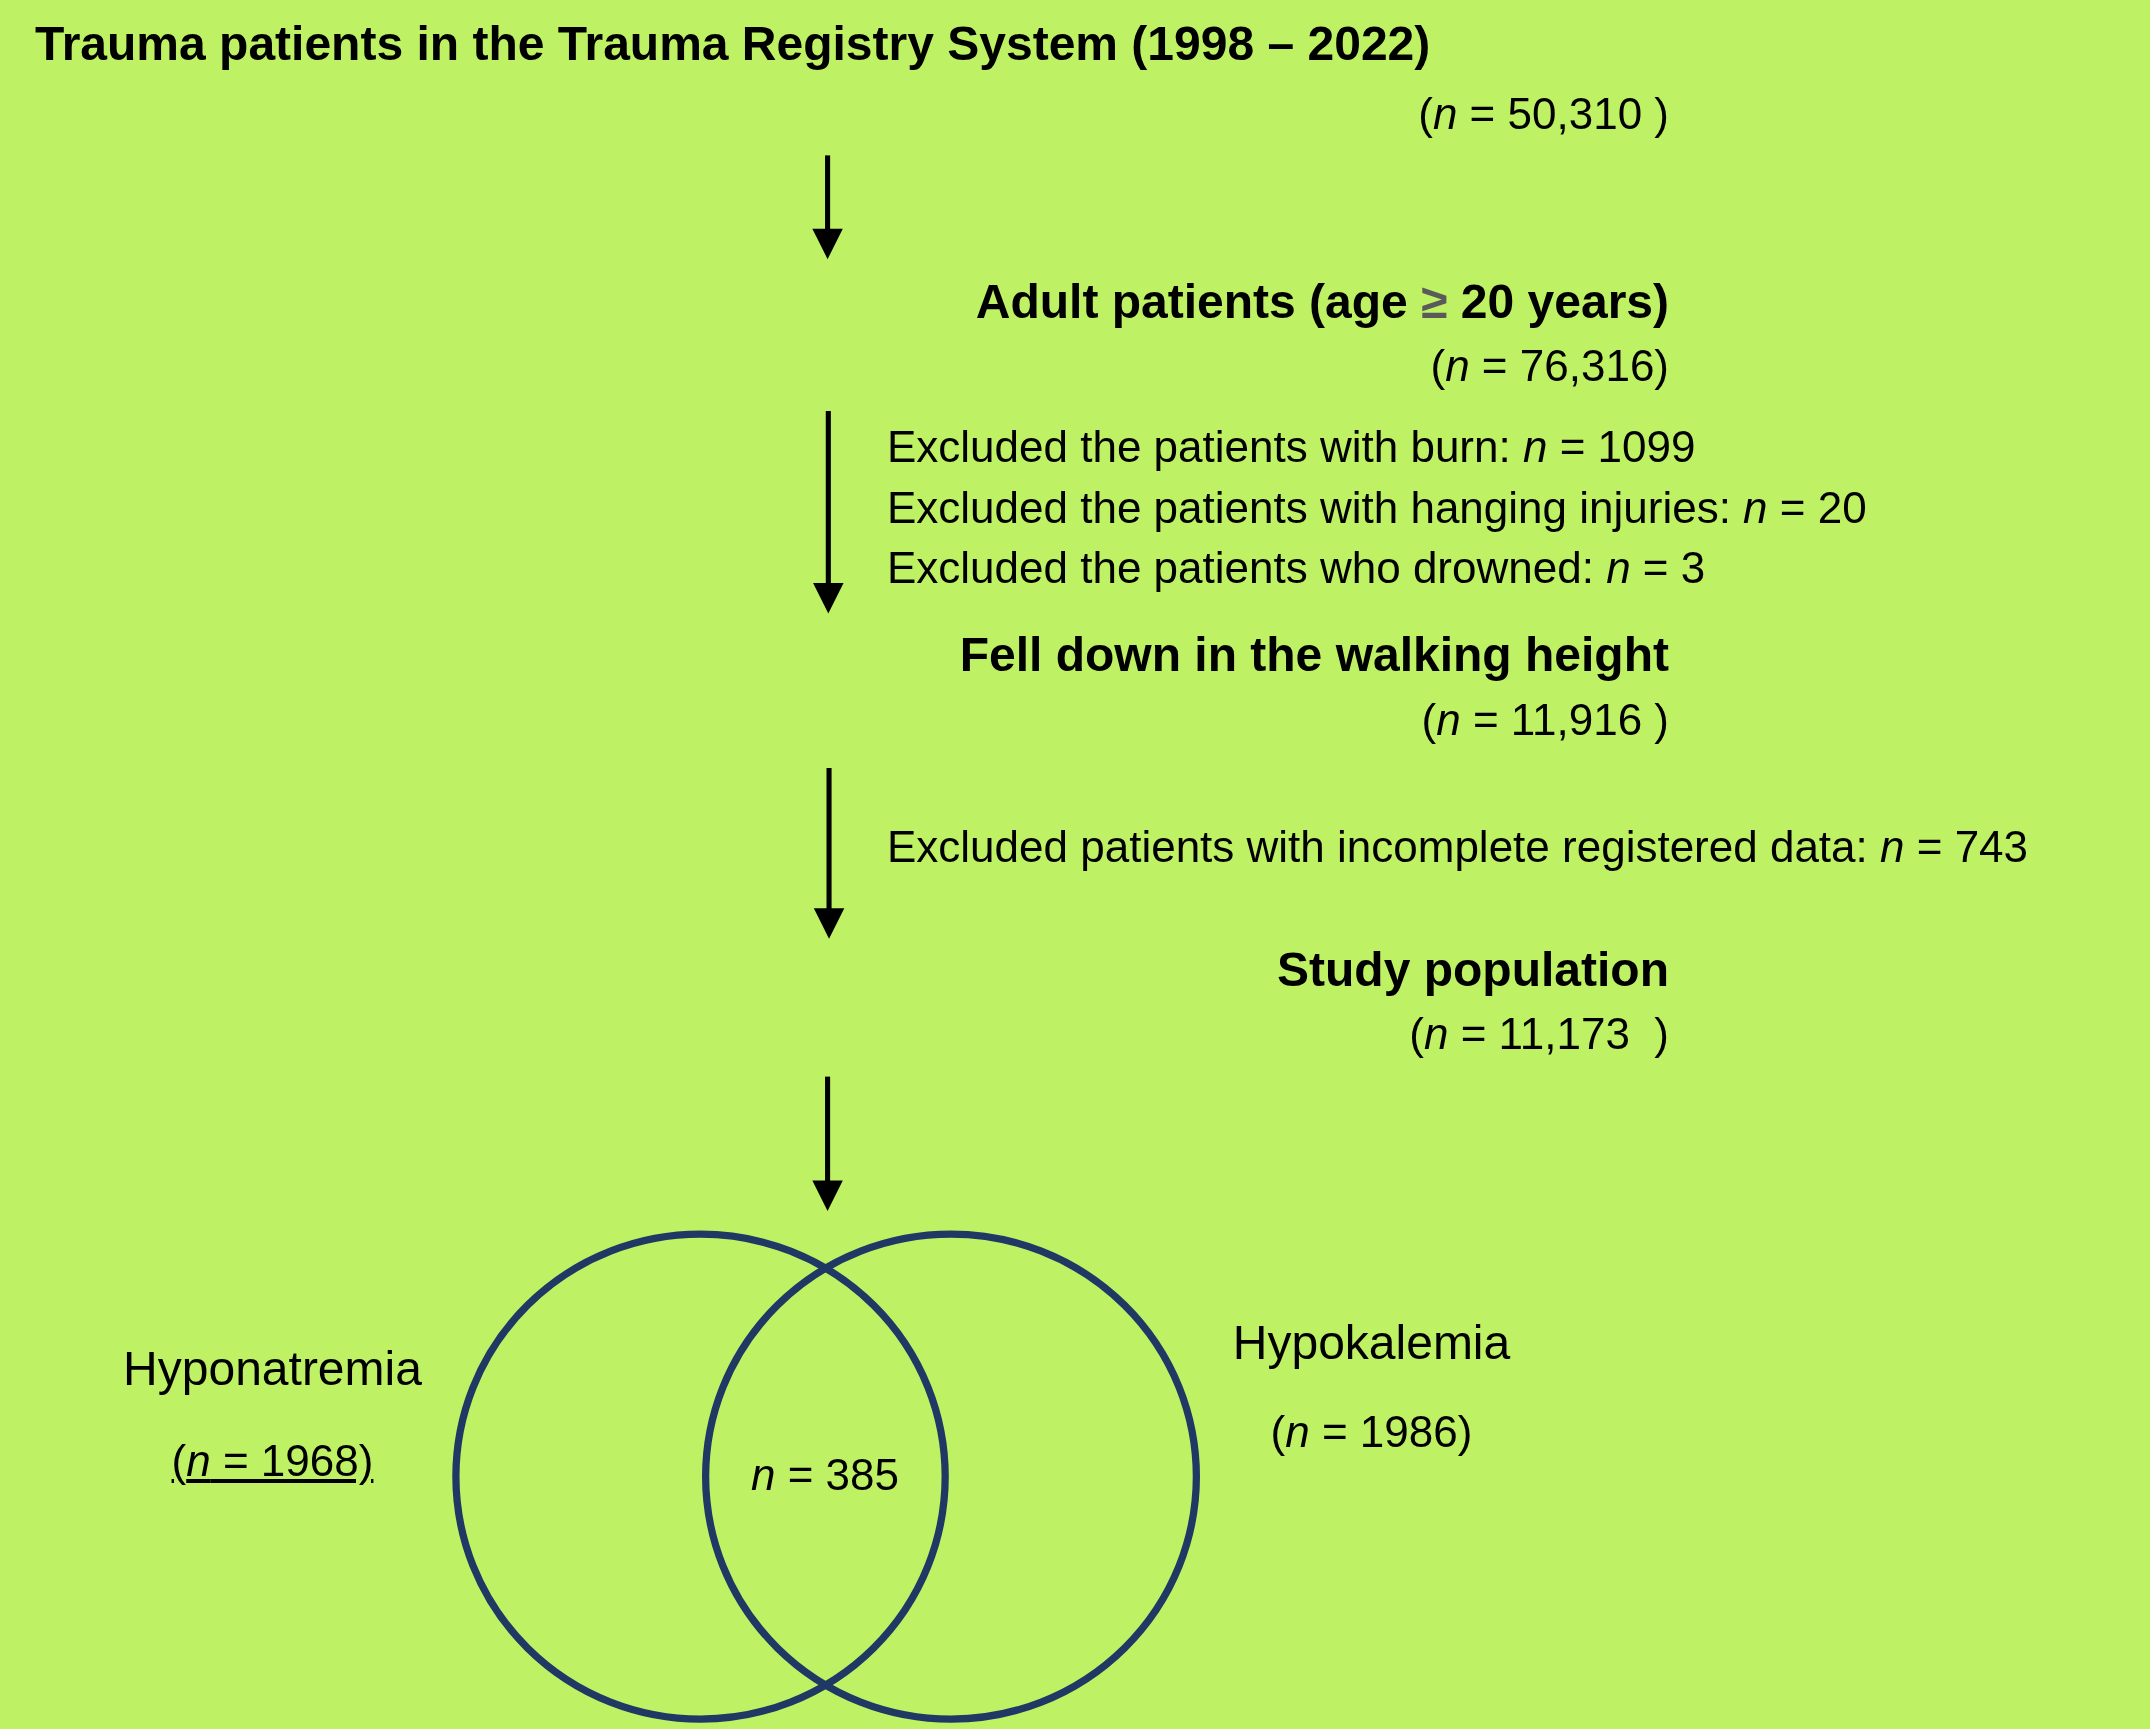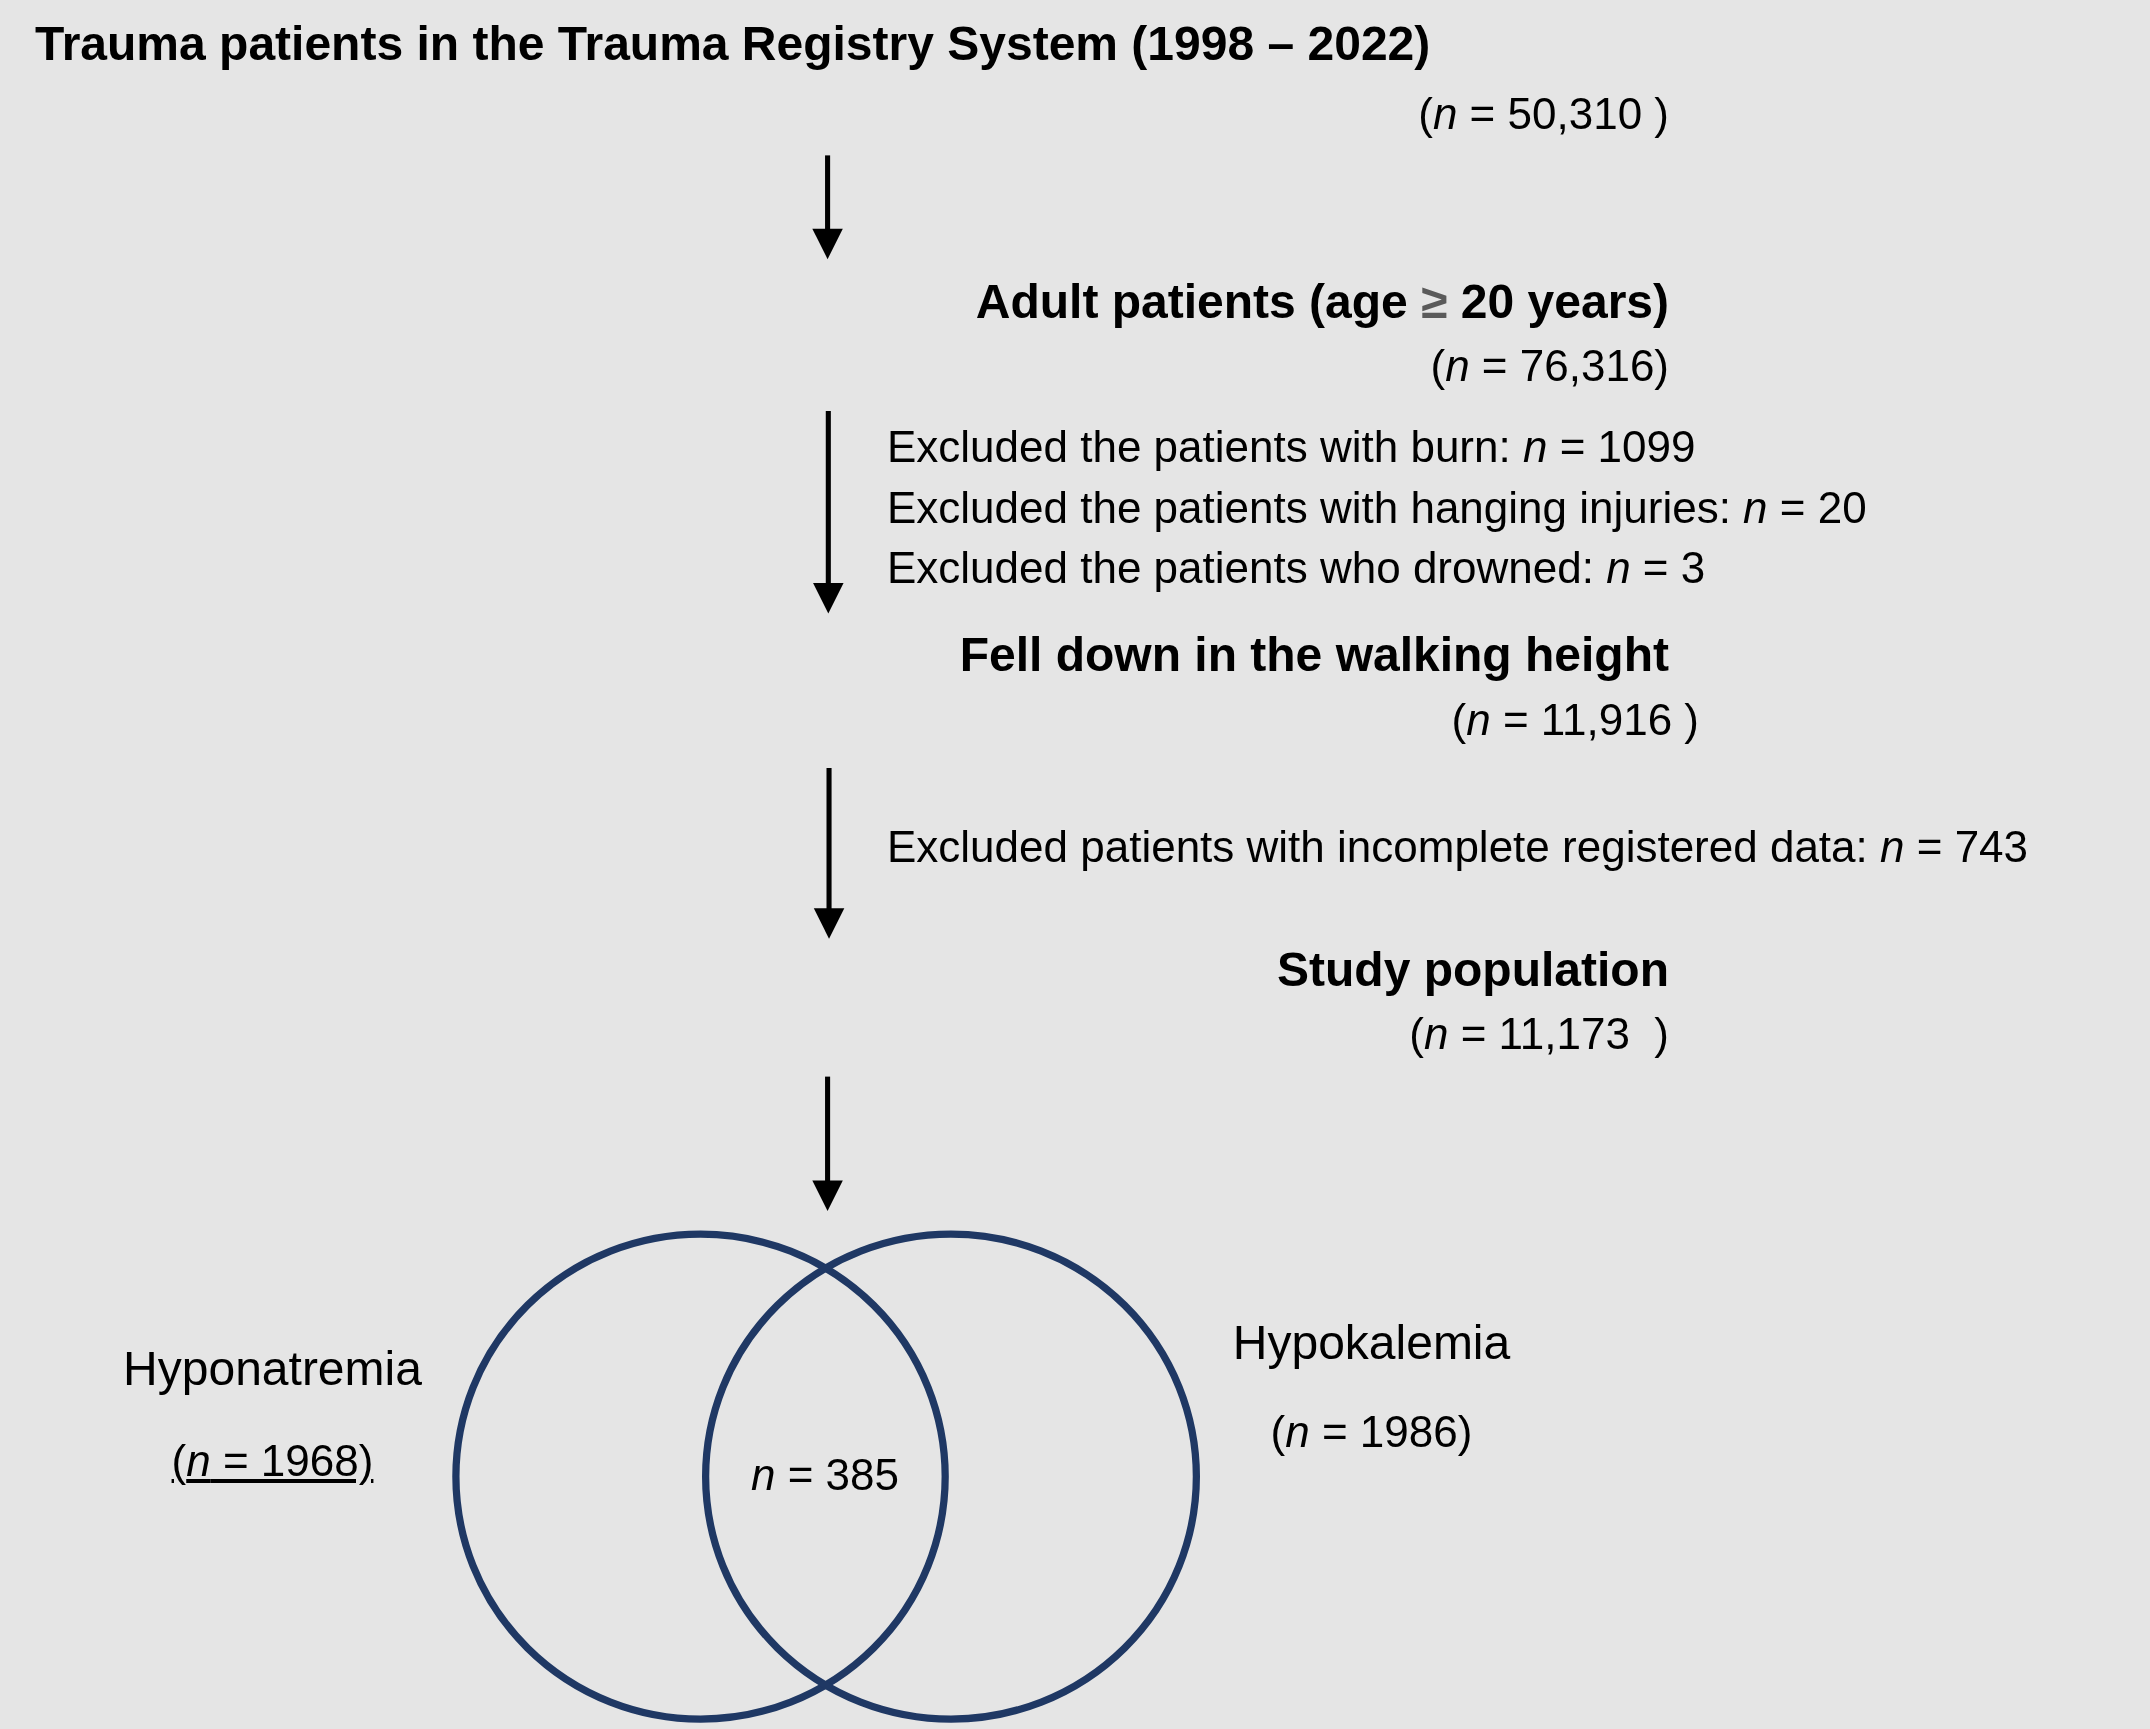--- a/index.html
+++ b/index.html
@@ -1,20 +1,20 @@
 <!DOCTYPE html>
 <html style="font-size:11.6px"><head>
 <meta charset="utf-8">
 <style>
   html, body { margin: 0; padding: 0; background: #ffffff; }
   .page {
     position: relative;
     width: 2151px;
     height: 1730px;
-    background: #e5e5e5;
+    background: #bef264;
     font-family: "Liberation Sans", sans-serif;
     color: #000000;
     overflow: hidden;
   }
   .abs { position: absolute; line-height: 1.15; white-space: pre; }
   .ctr { left: 0; width: 1669px; text-align: right; }
   .h  { font-size: 48px; font-weight: bold; }
   .sub { font-size: 44px; }
   .excl { font-size: 44px; }
   .it { font-style: italic; }
@@ -55,21 +55,21 @@
   <div class="abs ctr sub" style="top:341px;"><span>(</span><span class="it">n</span><span> = 76,316)</span></div>
 
   <div class="abs excl" style="left:887px; top:422px;"><span>Excluded the patients with burn: </span><span class="it">n</span><span> = 1099</span></div>
 
   <div class="abs excl" style="left:887px; top:483px;"><span>Excluded the patients with hanging injuries: </span><span class="it">n</span><span> = 20</span></div>
 
   <div class="abs excl" style="left:887px; top:543px;"><span>Excluded the patients who drowned: </span><span class="it">n</span><span> = 3</span></div>
 
   <div class="abs ctr h" style="top:627px;">Fell down in the walking height</div>
 
-  <div class="abs ctr sub" style="top:695px;margin-left:30px;"><span>(</span><span class="it">n</span><span> = 11,916 )</span></div>
+  <div class="abs ctr sub" style="top:695px;"><span>(</span><span class="it">n</span><span> = 11,916 )</span></div>
 
   <div class="abs excl" style="left:887px; top:822px;"><span>Excluded patients with incomplete registered data: </span><span class="it">n</span><span> = 743</span></div>
 
   <div class="abs ctr h" style="top:942px;">Study population</div>
 
   <div class="abs ctr sub" style="top:1009px;"><span>(</span><span class="it">n</span><span> = 11,173  )</span></div>
 
   <div class="abs venn-label" style="left:51px; top:1341px; width:443px; text-align:center;">Hyponatremia</div>
 
   <div class="abs venn-n" style="left:51px; top:1436px; width:443px; text-align:center;text-decoration:underline;"><span>(</span><span class="it">n</span><span> = 1968)</span></div>

